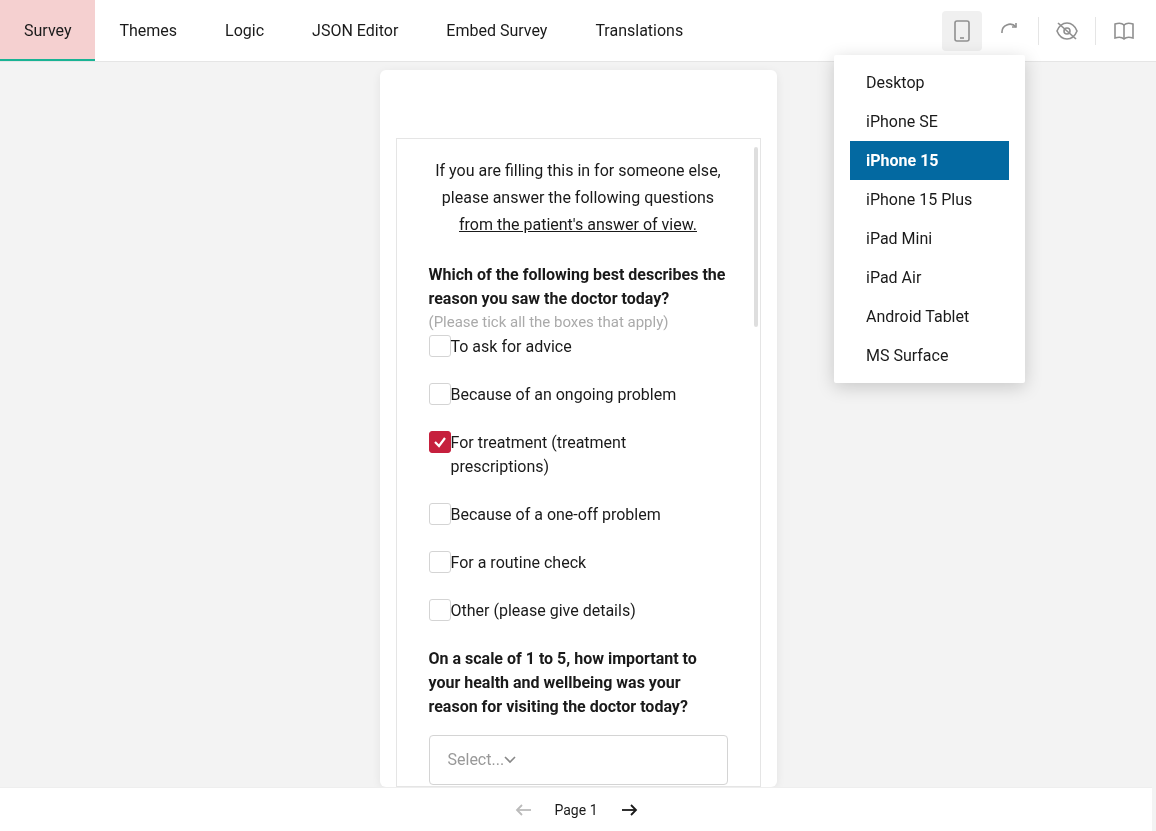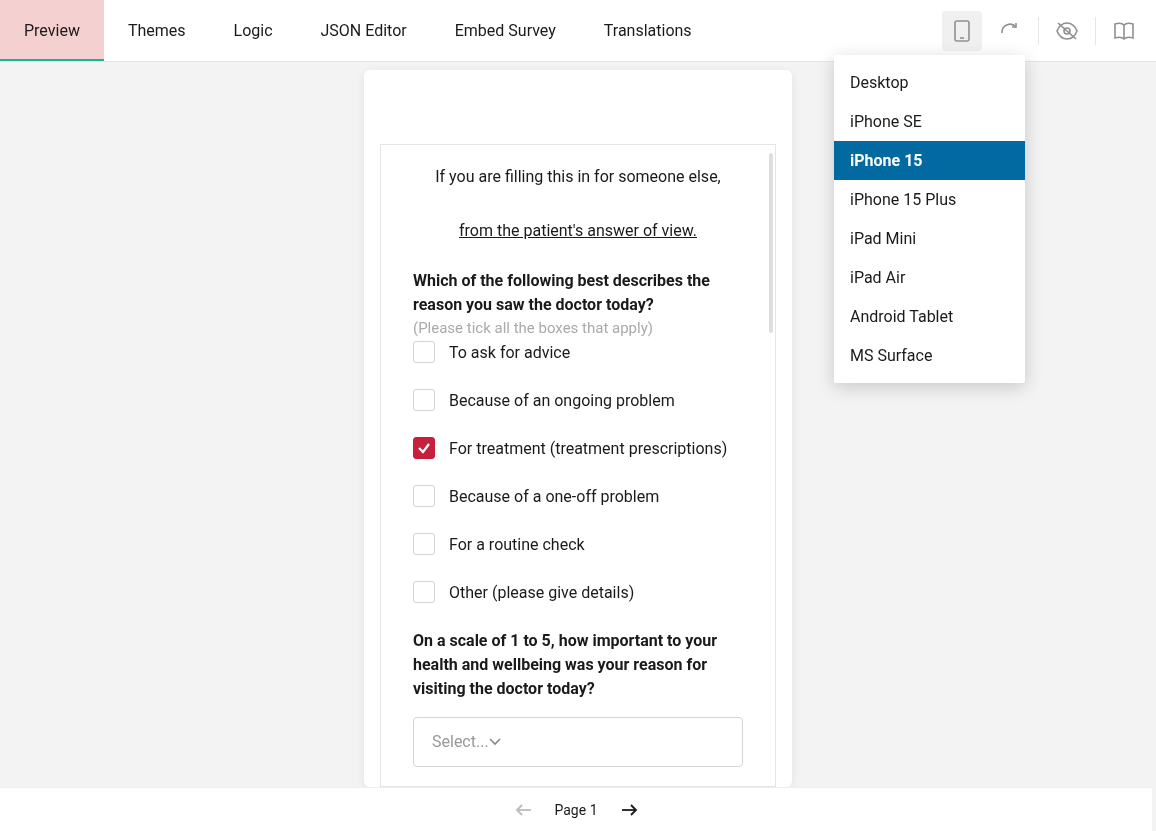--- a/index.html
+++ b/index.html
@@ -75,26 +75,26 @@
   position: absolute;
   top: 62px;
   left: 0;
   right: 0;
   bottom: 44px;
   display: flex;
   justify-content: center;
   overflow: hidden;
 }
 .device-frame {
-  width: 428px;
+  width: 397px;
   background: #fff;
   border-radius: 6px;
   box-shadow: 0 2px 10px rgba(0,0,0,0.07);
   margin-top: 8px;
-  padding-top: 14px;
+  padding-top: 8px;
   display: flex;
   flex-direction: column;
 }
 .device-inner {
   margin: 0 16px;
   border: 1px solid #e5e5e5;
   margin-top: 60px;
   flex: 1;
   overflow: hidden;
   padding: 18px 32px 0 32px;
@@ -118,21 +118,20 @@
   margin-bottom: 2px;
 }
 .question-hint {
   color: #aaa;
   font-size: 15px;
   margin-bottom: 4px;
 }
 .choice {
   display: flex;
   align-items: flex-start;
-  gap: 14px;
   margin-bottom: 24px;
   cursor: pointer;
 }
 .cbox {
   width: 22px;
   height: 22px;
   border: 1px solid #d4d4d4;
   border-radius: 3px;
   flex-shrink: 0;
   display: flex;
@@ -174,21 +173,21 @@
   border-radius: 2px;
 }
 .device-dropdown {
   position: absolute;
   top: 55px;
   right: 131px;
   width: 191px;
   background: #fff;
   box-shadow: 0 4px 18px rgba(0,0,0,0.18);
   border-radius: 2px;
-  padding: 8px 0;
+  padding: 8px 16px;
   z-index: 100;
 }
 .dd-item {
   padding: 10px 16px;
   font-size: 16px;
   color: #1a1a1a;
   cursor: pointer;
 }
 .dd-item.selected {
   background: #0369a1;
@@ -216,21 +215,21 @@
   display: flex;
   align-items: center;
 }
 .arrow-btn.enabled { color: #1a1a1a; }
 </style>
 </head>
 <body>
 
 <div class="topbar">
   <div class="tabs">
-    <div class="tab active">Preview</div>
+    <div class="tab active">Survey</div>
     <div class="tab">Themes</div>
     <div class="tab">Logic</div>
     <div class="tab">JSON Editor</div>
     <div class="tab">Embed Survey</div>
     <div class="tab">Translations</div>
   </div>
   <div class="toolbar">
     <div class="tool-btn active">
       <svg width="16" height="22" viewBox="0 0 16 22" fill="none" stroke="currentColor" stroke-width="1.6">
         <rect x="1" y="1" width="14" height="20" rx="2"></rect>
@@ -260,21 +259,21 @@
     </div>
   </div>
 </div>
 
 <div class="canvas-area">
   <div class="device-frame">
     <div class="device-inner">
       <div class="scroll-hint"></div>
       <div class="intro">
         <span>If you are filling this in for someone else,</span><br>
-        <br>
+        <span>please answer the following questions</span><br>
         <span class="underline">from the patient's answer of view.</span>
       </div>
 
       <div class="question-title"> Which of the following best describes the reason you saw the doctor today?</div>
       <div class="question-hint">(Please tick all the boxes that apply)</div>
 
       <div class="choice">
         <div class="cbox">
           
         </div>

